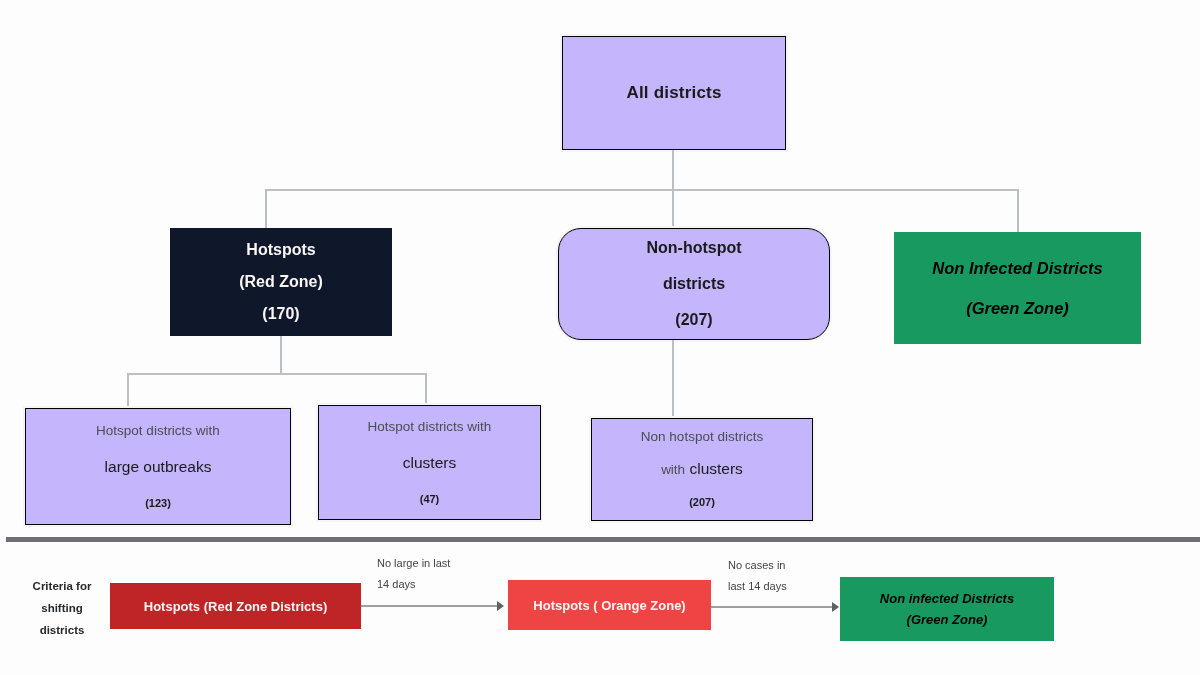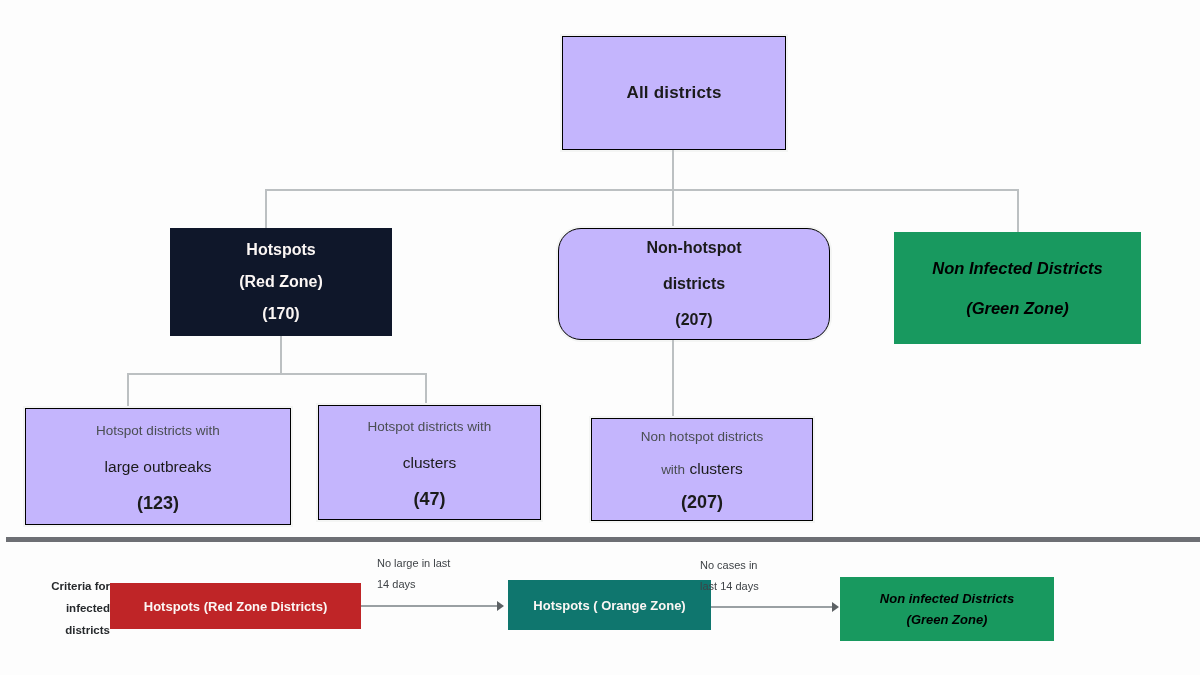--- a/index.html
+++ b/index.html
@@ -19,27 +19,27 @@
   .conn{position:absolute;background:#bcc0c2;}
   .bold{font-weight:normal;}
   .reg{font-weight:normal;color:#4a4e52;}
   
   .root-label{font-size:17px;font-weight:bold;letter-spacing:.2px;}
   .lvl1{font-size:16px;font-weight:bold;line-height:32px;}
   .lvl1w{font-size:16px;font-weight:bold;line-height:36px;}
   .lvl1g{font-size:16.5px;font-weight:bold;line-height:40px;}
   .child .l1{font-size:13.5px;}
   .child .l2{font-size:15.5px;}
-  .child .l3{font-size:18px;font-weight:bold;}
+  .child .l3{font-size:11px;font-weight:bold;}
   .child{line-height:36px;align-items:center;}
   .child3{line-height:32px;}
   
   .divider{position:absolute;background:#6d6f74;}
   
-  .flow-label{position:absolute;font-size:11.5px;font-weight:bold;line-height:22px;text-align:right;color:#26292c;}
+  .flow-label{position:absolute;font-size:11.5px;font-weight:bold;line-height:22px;text-align:center;color:#26292c;}
   .flow-box{font-size:13px;font-weight:bold;line-height:21px;}
   .arrow-line{position:absolute;background:#9aa0a3;height:2px;}
   .arrow-head{position:absolute;width:0;height:0;border-top:5px solid transparent;border-bottom:5px solid transparent;border-left:7px solid #5c6164;}
   .arrow-label{position:absolute;font-size:11px;line-height:21px;color:#3f4347;}
 </style>
 </head>
 <body>
 
 <div id="stage">
 
@@ -91,42 +91,42 @@
   <div class="box outlined child child3" style="left:559px;top:418px;width:222px;height:103px;margin-left:32px;">
     <p class="ln l1 reg">Non hotspot districts</p>
     <p class="ln l2"><span class="reg" style="font-size:13.5px;">with</span> <span class="bold">clusters</span></p>
     <p class="ln l3">(207)</p>
   </div>
 
   <div class="divider" style="left:6px;top:537px;width:1194px;height:5px;"></div>
 
   <div class="flow-label" style="left:14px;top:575px;width:96px;">
     <div>Criteria for</div>
-    <div>infected</div>
+    <div>shifting</div>
     <div>districts</div>
   </div>
 
   <div class="box fill flow-box" style="left: 110px; top: 583px; width: 251px; height: 46px; background-color: rgb(191, 37, 39);">
     <p class="ln">Hotspots (Red Zone Districts)</p>
   </div>
 
   <div class="arrow-line" style="left:361px;top:605px;width:140px;"></div>
   <div class="arrow-head" style="left:497px;top:601px;"></div>
   <div class="arrow-label" style="left:377px;top:553px;">
     <div>No large in last</div>
     <div>14 days</div>
   </div>
 
-  <div class="box fill flow-box" style="left: 508px; top: 580px; width: 203px; height: 50px; background-color: #0f766e;">
+  <div class="box fill flow-box" style="left: 508px; top: 580px; width: 203px; height: 50px; background-color: #ef4444;">
     <p class="ln">Hotspots ( Orange Zone)</p>
   </div>
 
   <div class="arrow-line" style="left:711px;top:606px;width:125px;"></div>
   <div class="arrow-head" style="left:832px;top:602px;"></div>
-  <div class="arrow-label" style="left:700px;top:555px;">
+  <div class="arrow-label" style="left:728px;top:555px;">
     <div>No cases in</div>
     <div>last 14 days</div>
   </div>
 
   <div class="box fill green-fill flow-box" style="left: 840px; top: 577px; width: 214px; height: 64px; background-color: rgb(24, 153, 95);">
     <p class="ln">Non infected Districts</p>
     <p class="ln">(Green Zone)</p>
   </div>
 
 </div>

